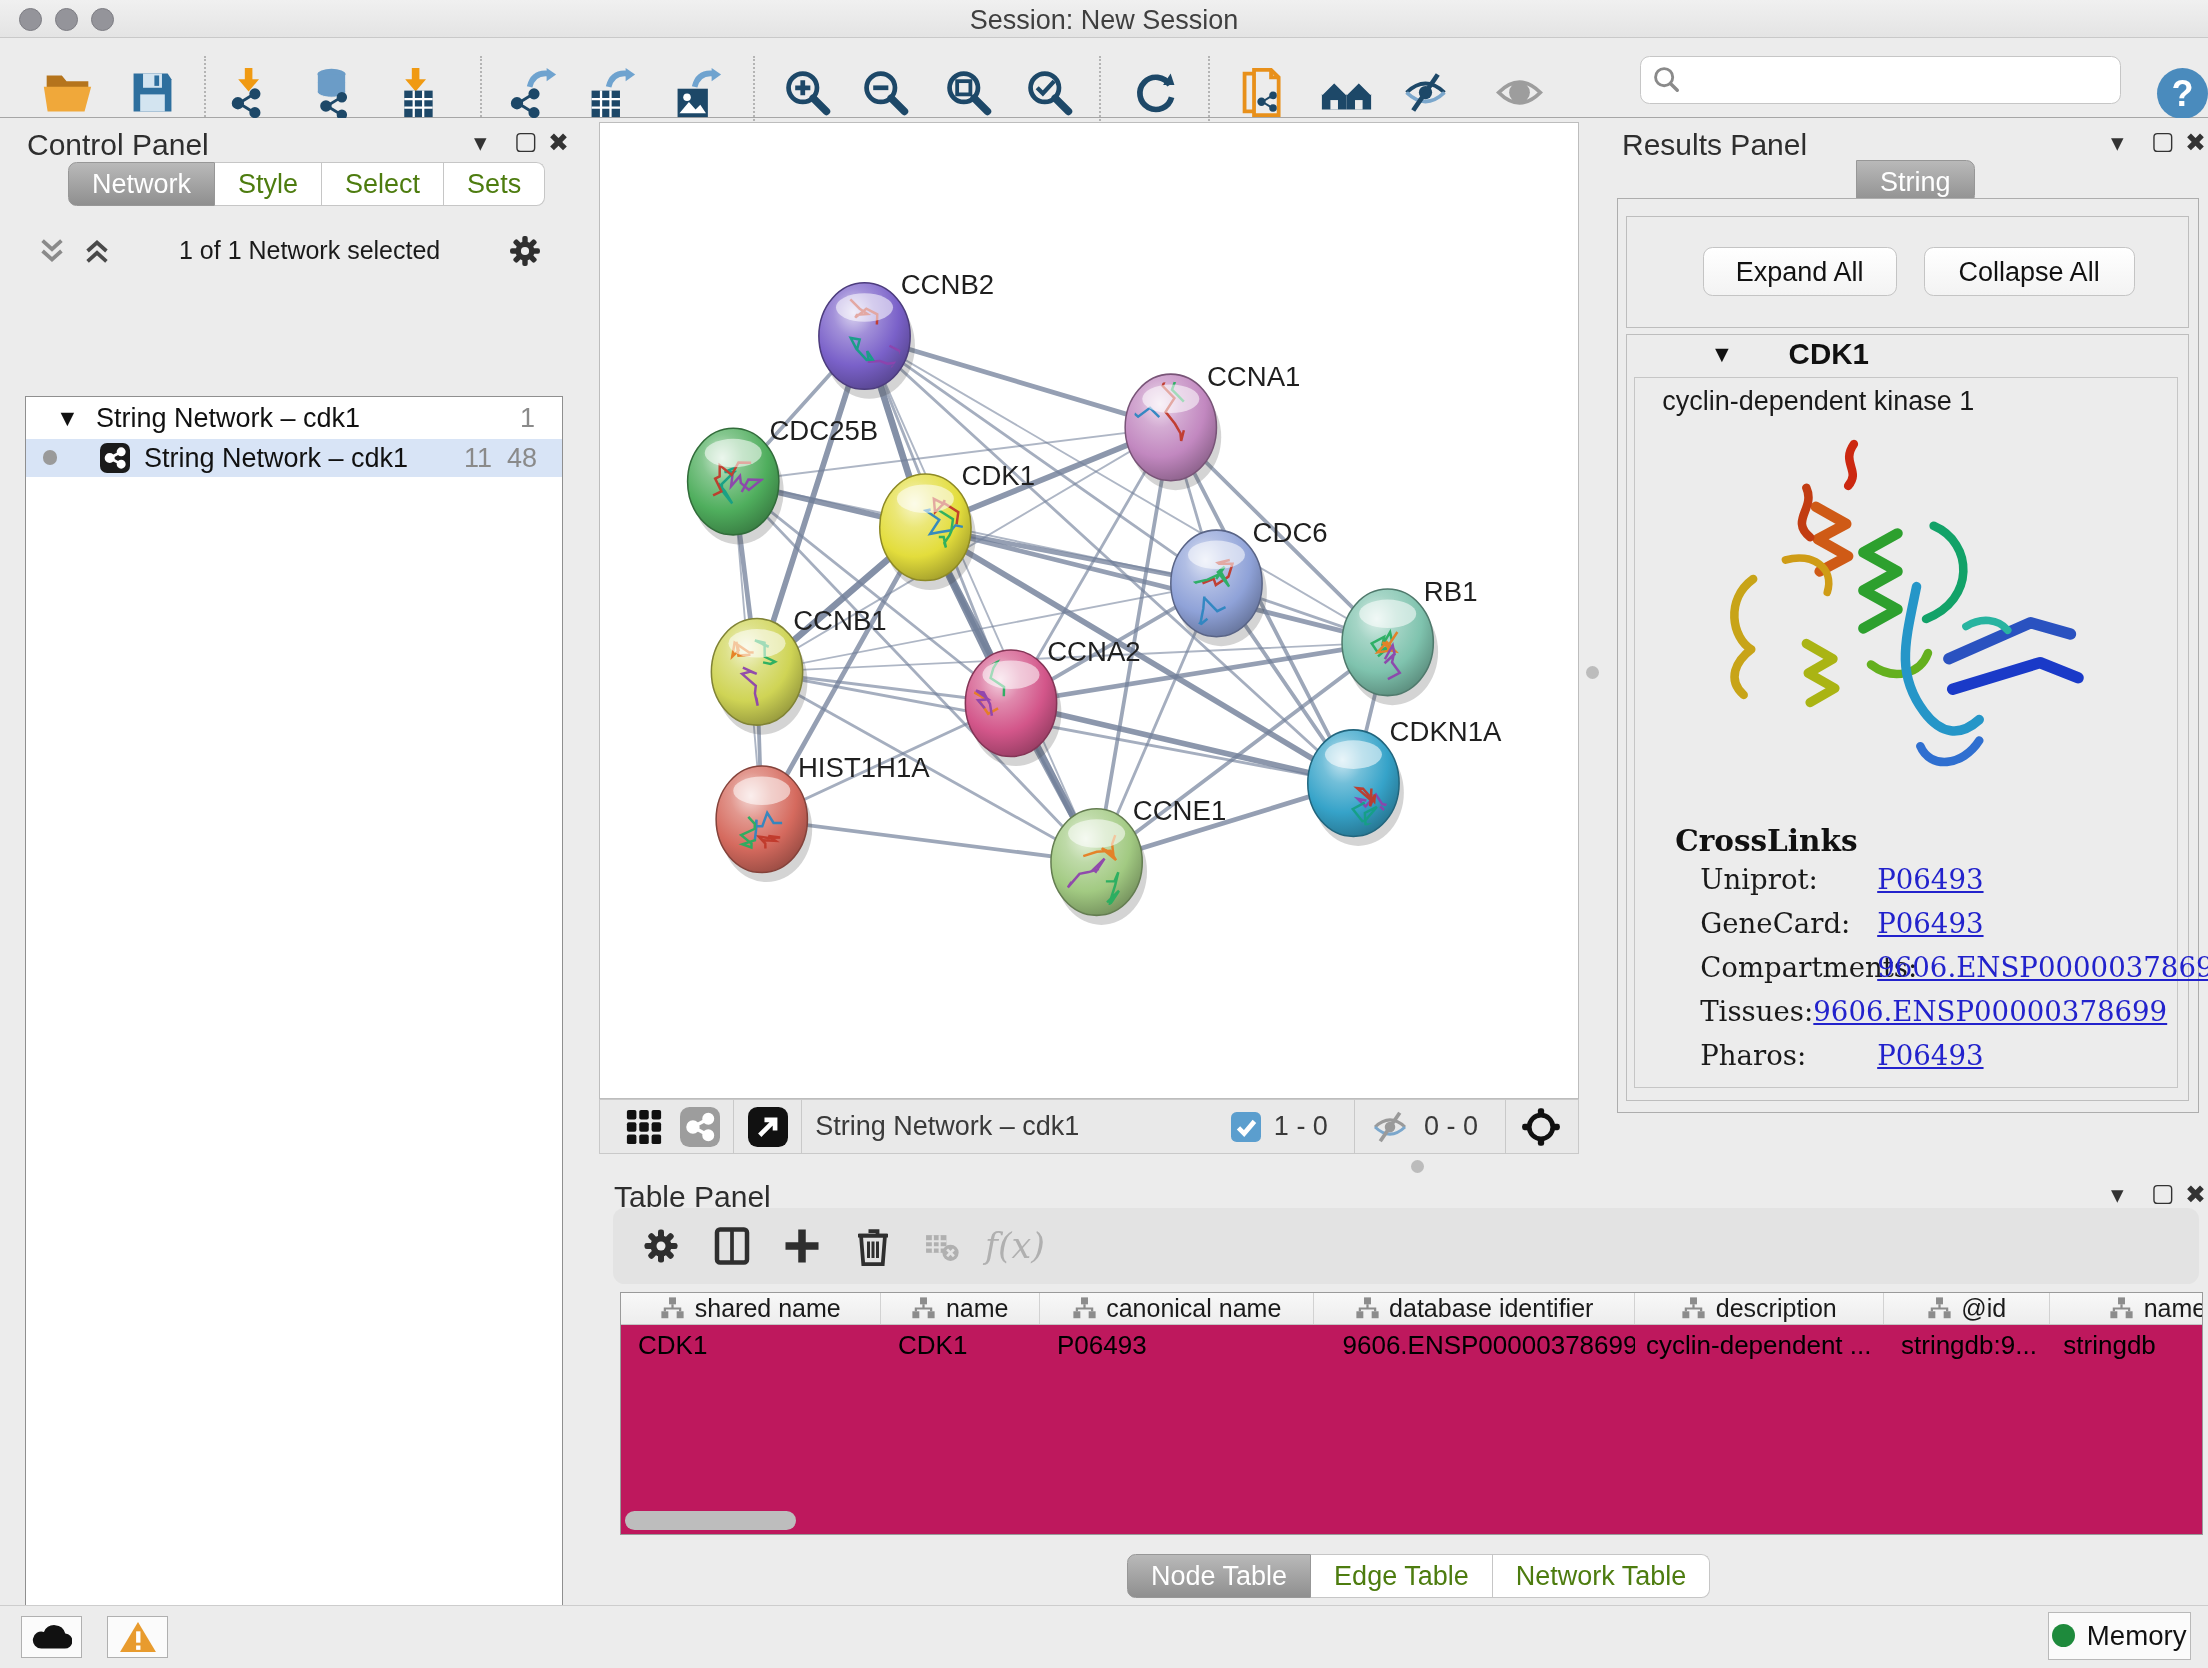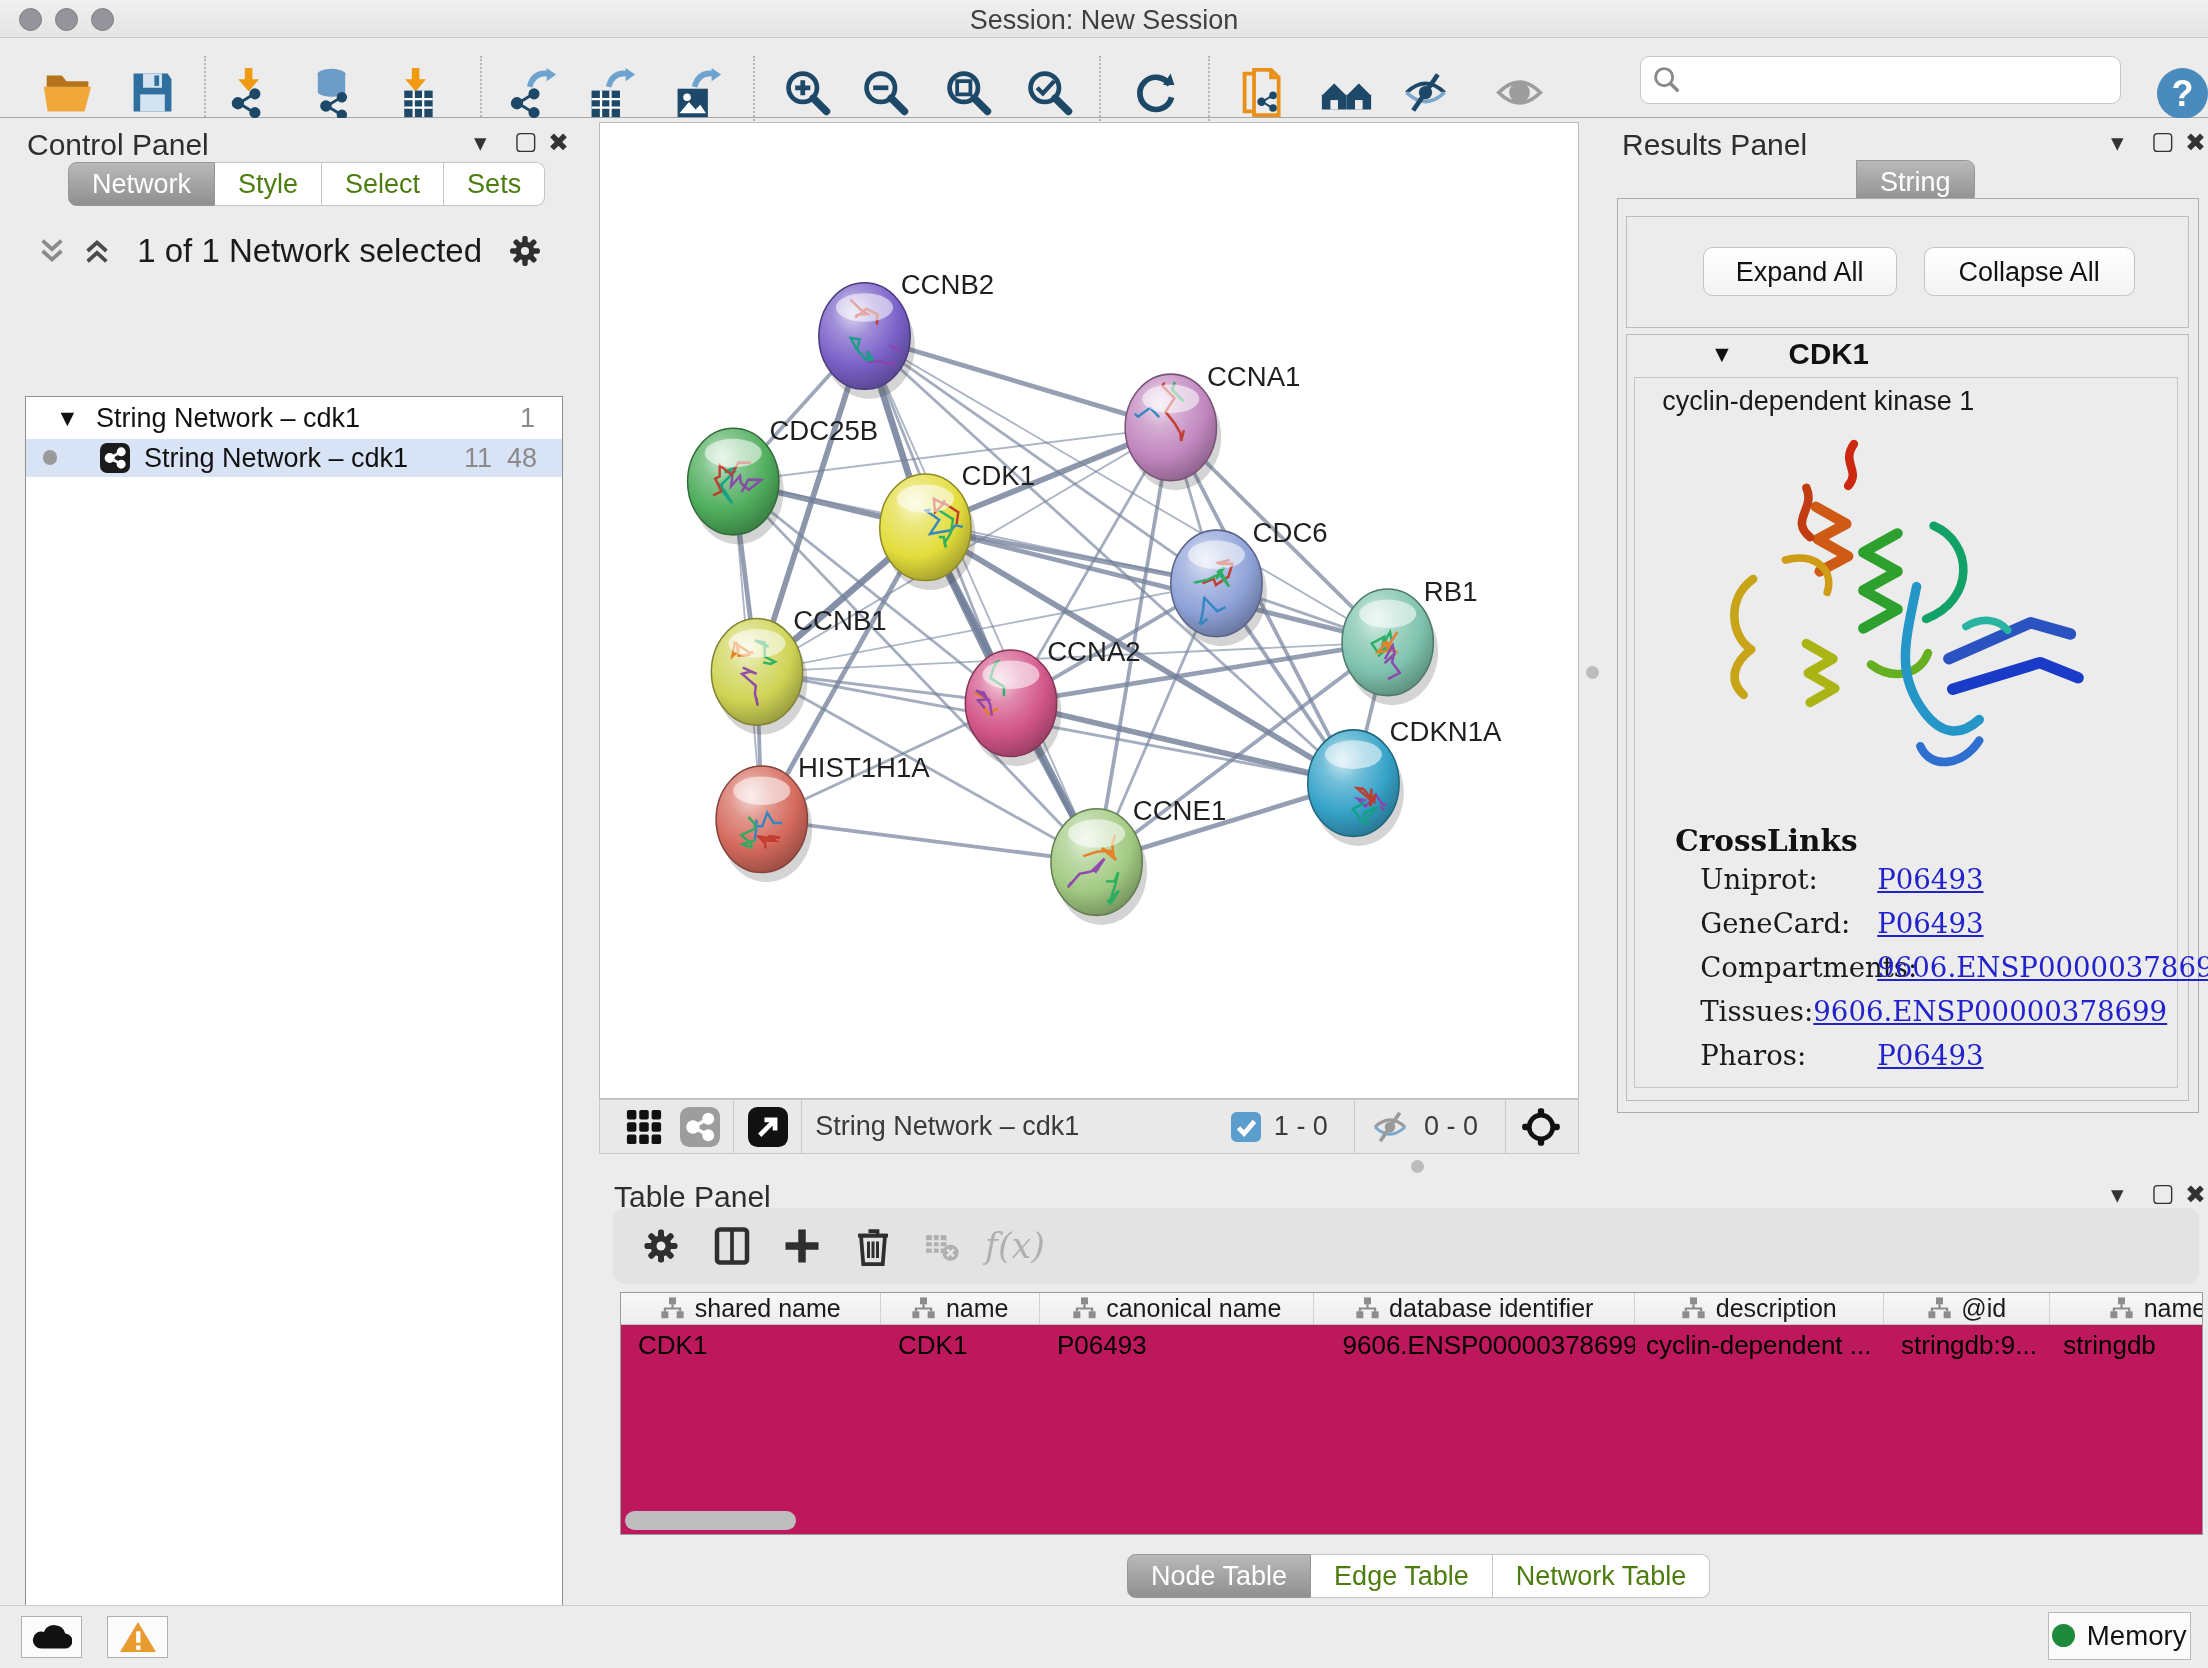--- a/index.html
+++ b/index.html
@@ -331,21 +331,21 @@
       <div class="tab">Sets</div>
     </div>
 
     <div style="position:absolute;left:0;top:105px;width:571px;height:55px;display:flex;align-items:center;">
       <svg width="32" height="32" viewBox="0 0 34 34" style="margin-left:36px">
           <path d="M7 6l10 9 10-9M7 17l10 9 10-9" fill="none" stroke="#8a8a8a" stroke-width="4"></path>
         </svg>
       <svg width="32" height="32" viewBox="0 0 34 34" style="margin-left:13.3px">
           <path d="M7 28l10-9 10 9M7 17l10-9 10 9" fill="none" stroke="#4a4a4a" stroke-width="4"></path>
         </svg>
-      <div style="flex:1;text-align:center;font-size:33px;color:#1a1a1a">1 of 1 Network selected</div>
+      <div style="flex:1;text-align:center;font-size:25px;color:#1a1a1a">1 of 1 Network selected</div>
       <svg width="38" height="38" viewBox="0 0 56 56" style="margin-right:27px;color:#2f2f2f">
           <use href="#sym-gear"></use>
         </svg>
     </div>
 
     <div class="cp-listbox">
       <div class="cp-row1">
         <span style="position:absolute;left:30px;top:1.9px;color:#111;font-size:23px">▼</span>
         <span style="position:absolute;left:70px">String Network – cdk1</span>
         <span class="gray" style="position:absolute;right:27px">1</span>

